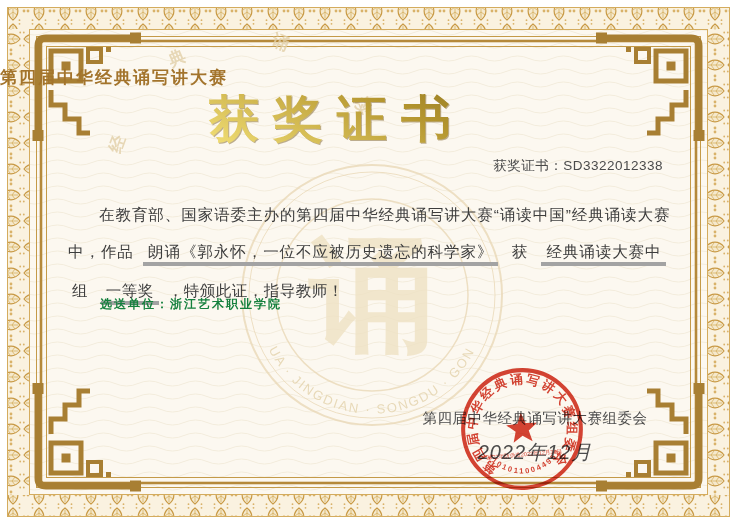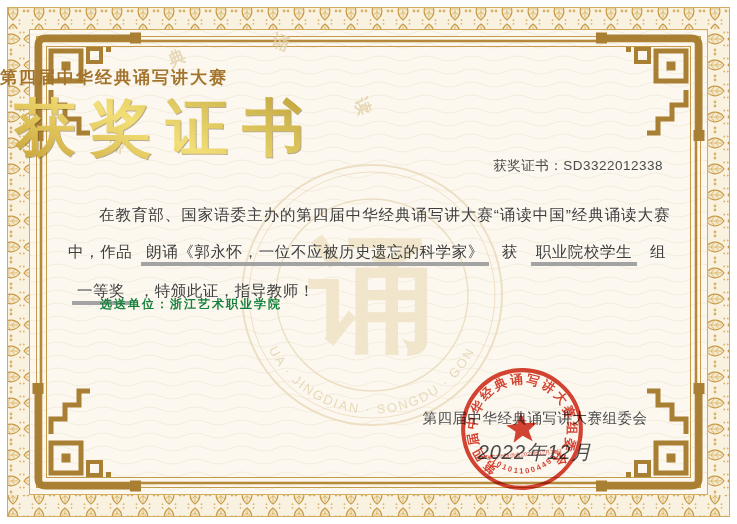--- a/index.html
+++ b/index.html
@@ -10,22 +10,22 @@
   }
   .cert{position:absolute;inset:0;}
   svg.layer{position:absolute;left:0;top:0;}
   
   .content{position:absolute;inset:0;z-index:3;}
   .subtitle{
     position:absolute;top:66px;left:0;width:737px;text-align:left;
     font-size:17px;font-weight:bold;color:#a3742c;letter-spacing:2px;
   }
   .title{
-    position:absolute;top:86px;left:0;width:660px;text-align:left;
-    font-size:62px;font-weight:900;letter-spacing:14px;text-indent:14px;
+    position:absolute;top:86px;left:0;width:660px;text-align:center;
+    font-size:50px;font-weight:900;letter-spacing:14px;text-indent:14px;
     background:linear-gradient(205deg,#6f5a16 5%,#b4952e 38%,#f2df76 72%,#caa53a 95%);
     -webkit-background-clip:text;background-clip:text;color:transparent;
     filter:drop-shadow(1px 1px 0px rgba(110,80,20,.45));
   }
   .certno{
     position:absolute;top:157px;right:74px;
     font-size:13.5px;color:#4a4a4a;letter-spacing:.5px;
   }
   .body-text{
     position:absolute;left:68px;top:196px;width:602px;
@@ -144,21 +144,21 @@
     <div class="title">获奖证书</div>
 
     <div class="certno">
       <span>获奖证书：</span><span>SD3322012338</span>
     </div>
 
     <div class="body-text">
       <span class="indent">在教育部、国家语委主办的第四届中华经典诵写讲大赛“诵读中国”经典诵读大赛中，作品</span>
       <span class="blank">朗诵《郭永怀，一位不应被历史遗忘的科学家》</span>
       <span class="gap">获</span>
-      <span class="blank">职业院校学生</span>
+      <span class="blank">经典诵读大赛中</span>
       <span class="gap">组</span>
       <span class="blank">一等奖</span>
       <span>，特颁此证，指导教师！</span>
     </div>
 
     <div class="fields">
       <div class="field-row">
         <span>选送单位：</span><span>浙江艺术职业学院</span>
       </div>
     </div>

